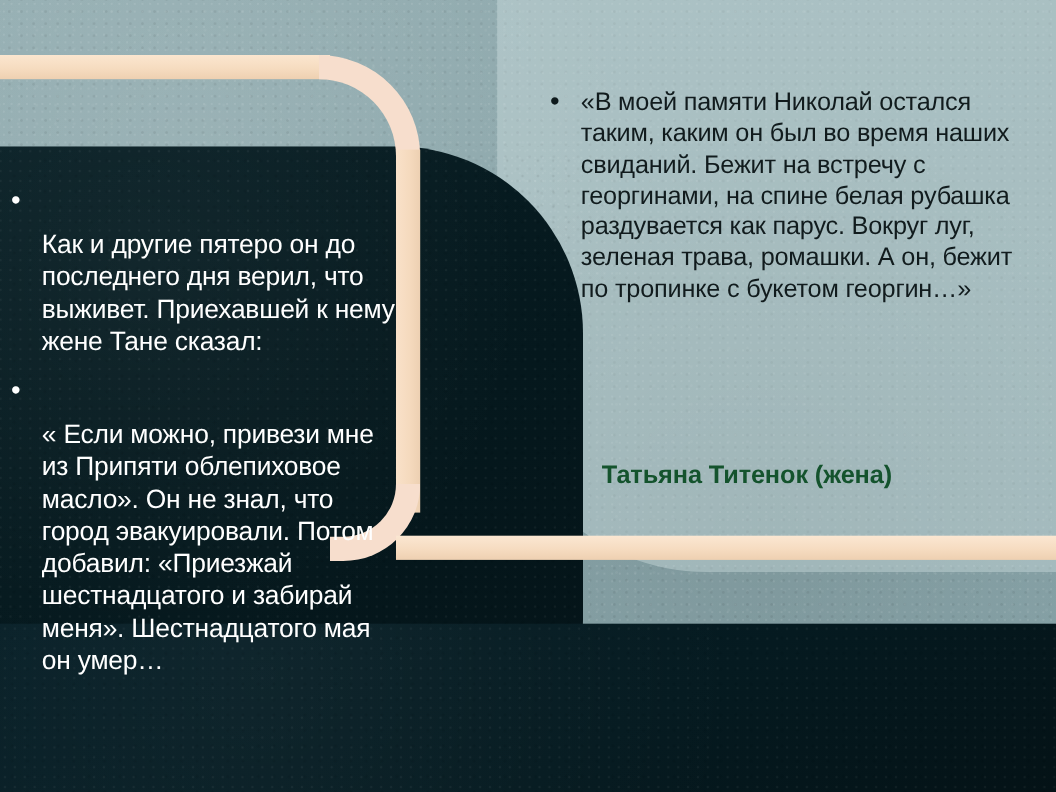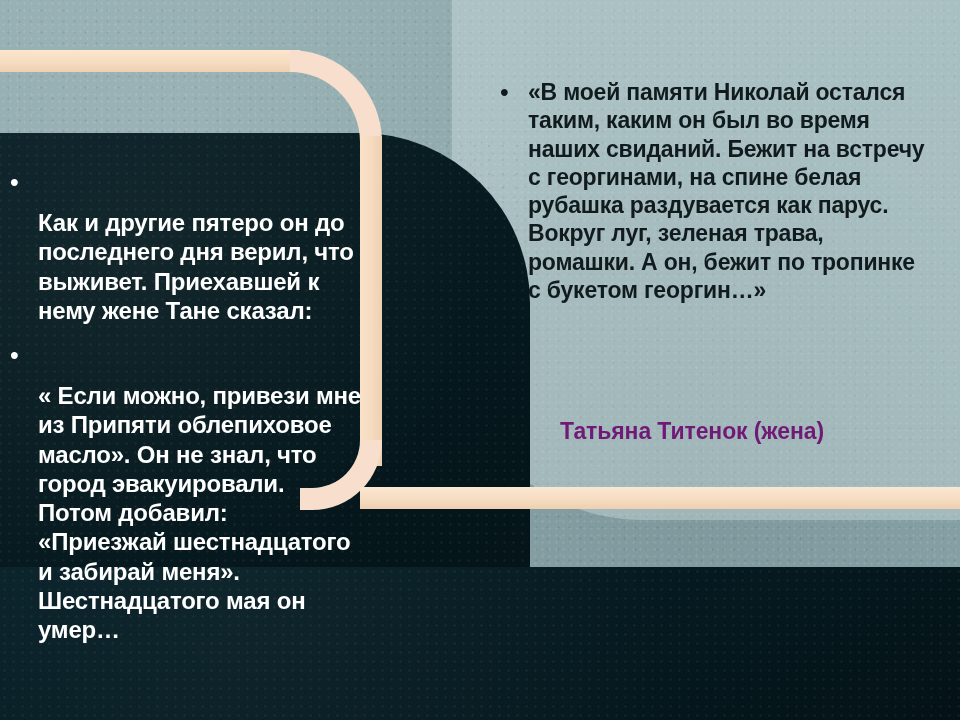--- a/index.html
+++ b/index.html
@@ -147,21 +147,21 @@
   }
   .bullet-dot {
     flex: 0 0 auto;
     width: 28px;
     font-size: 25px;
     line-height: 1.0;
     padding-top: 2px;
   }
   .bullet-text {
     flex: 1 1 auto;
-    font-weight: bold;
+    font-weight: normal;
   }
 
   #left-block {
     left: 10px;
     top: 168px;
     width: 352px;
   }
   #left-block .bullet-dot { color: #ffffff; }
   #left-block .bullet-text {
     color: #ffffff;
@@ -179,24 +179,24 @@
   #right-block .bullet-dot { color: #0e1a1c; }
   #right-block .bullet-text {
     color: #111b1d;
     font-size: 23px;
     line-height: 1.23;
     letter-spacing: -0.2px;
   }
 
   .attribution {
     position: absolute;
-    left: 560px;
+    left: 547px;
     top: 418px;
     width: 400px;
-    color: #701a75;
+    color: #14532d;
     font-size: 23px;
     font-weight: bold;
     letter-spacing: -0.1px;
   }
 </style>
 </head>
 <body>
 
 <div id="slide">
 

